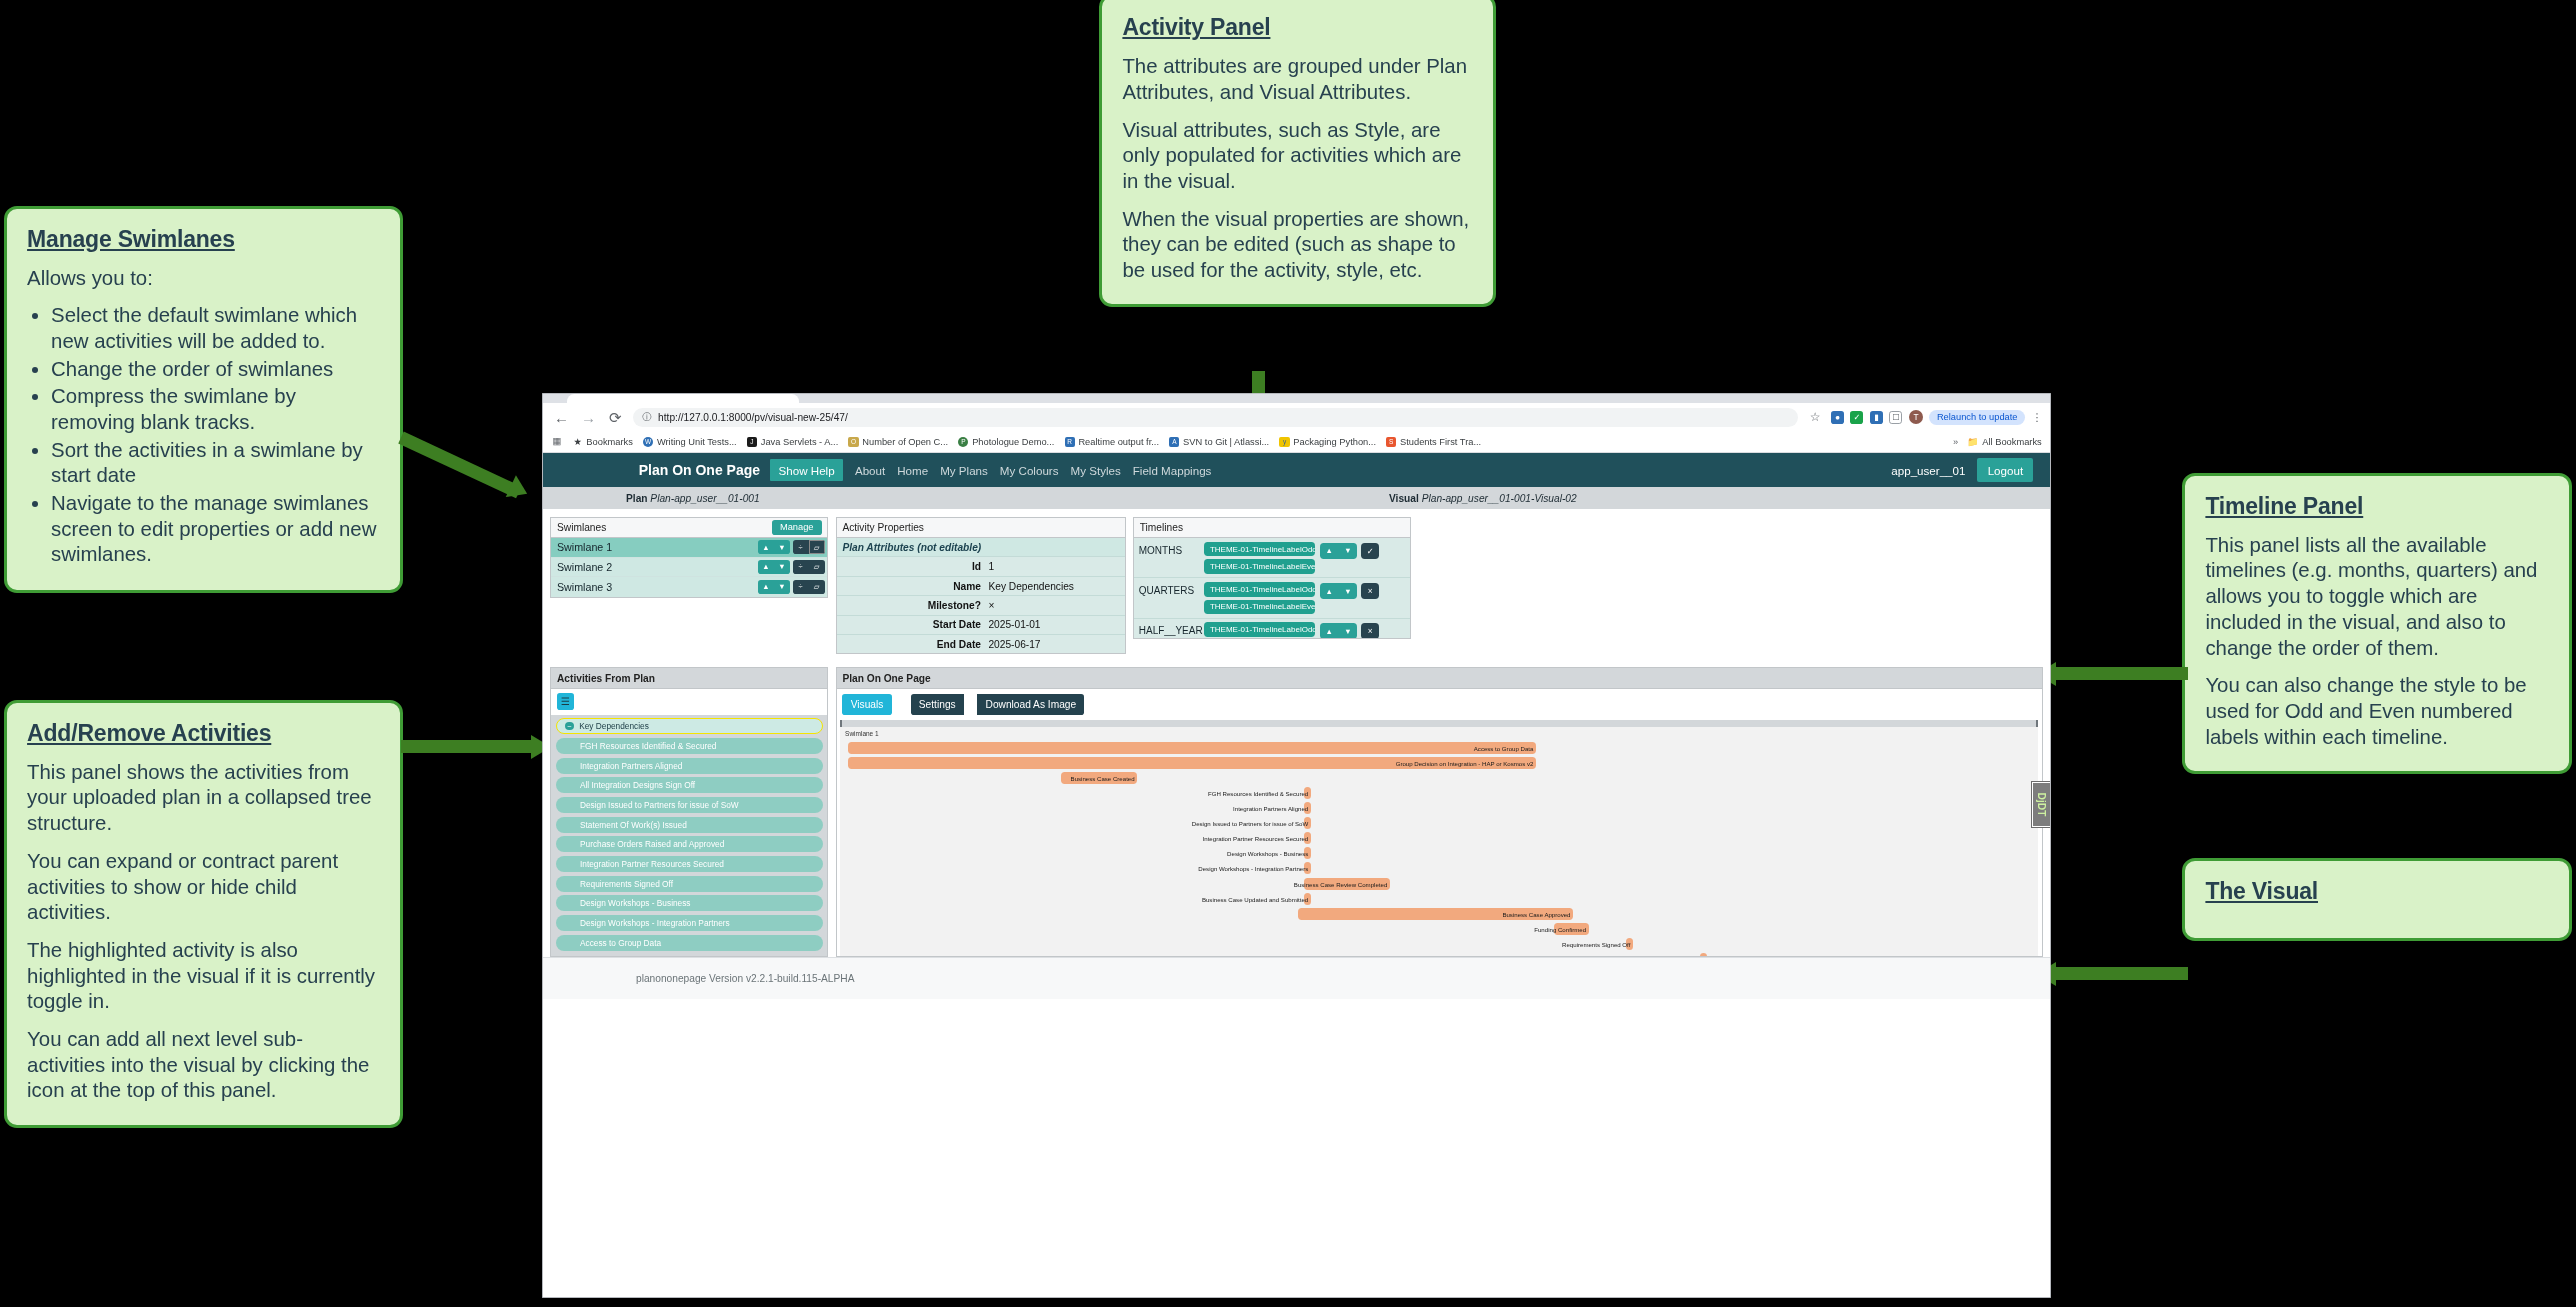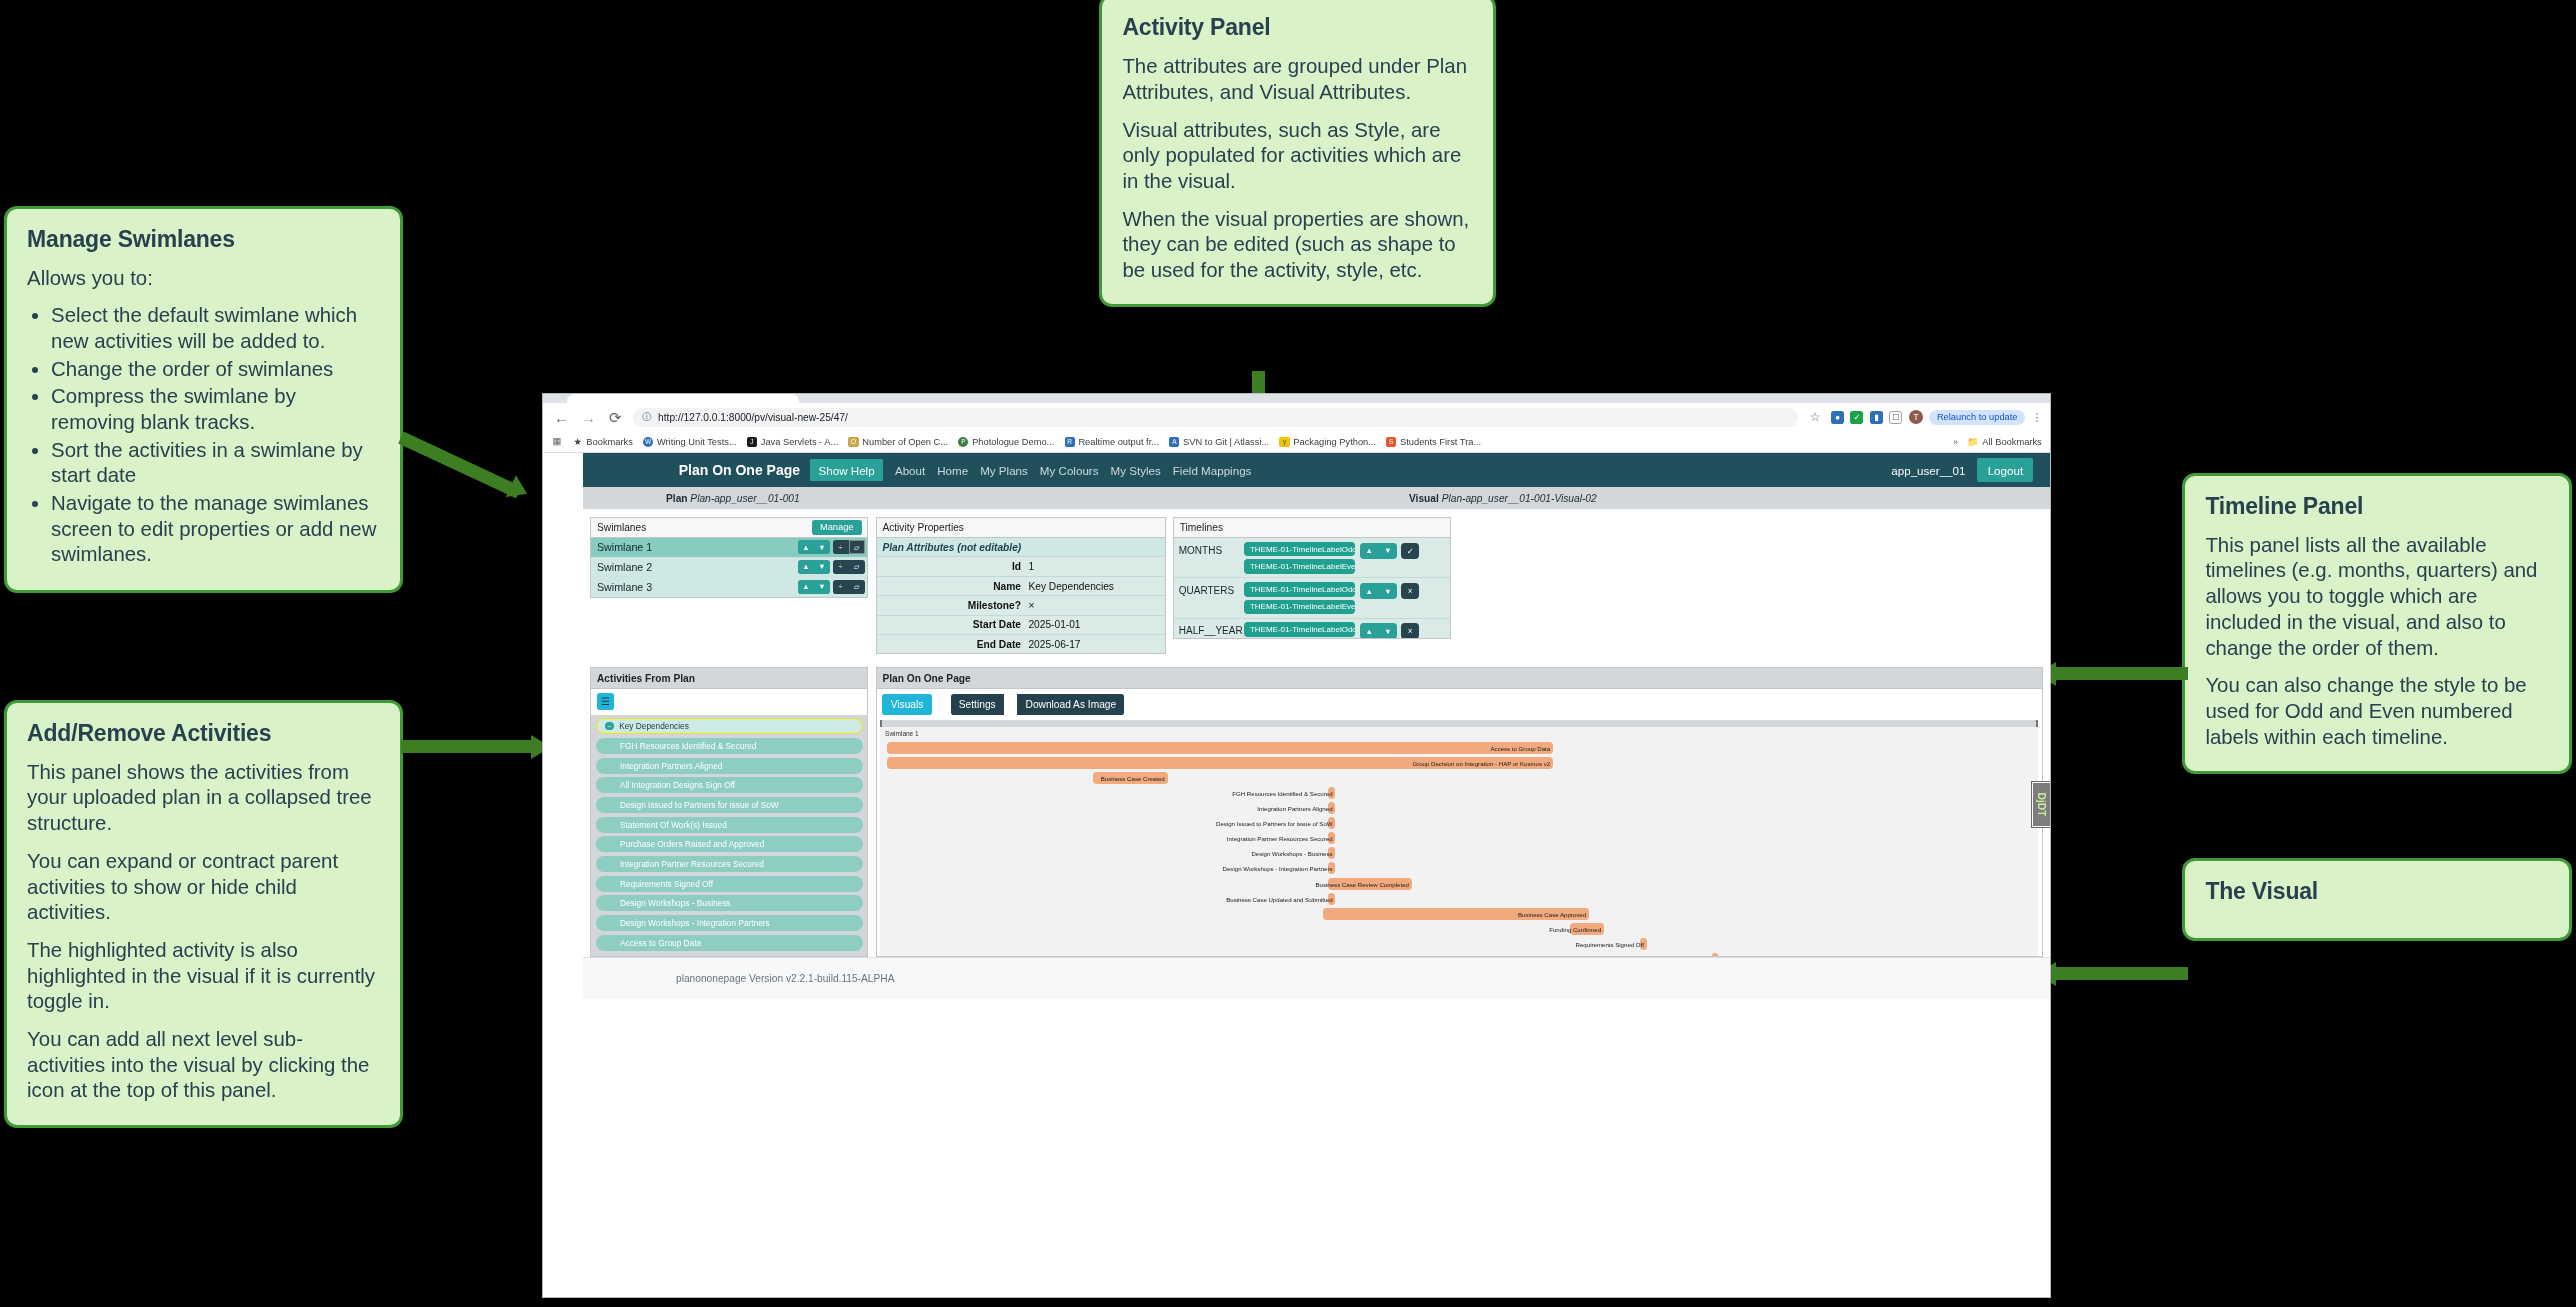--- a/index.html
+++ b/index.html
@@ -18,20 +18,21 @@
     background:#d9f2c8;
     border:3.7px solid #3f9c35;
     border-radius:13px;
     padding:16.7px 20.4px 20.4px 20.4px;
     color:#27414f;
   }
   .callout h3 {
     margin:0 0 13px 0;
     font-size:23px;
     font-weight:bold;
+    text-decoration:underline;
     letter-spacing:-0.2px;
   }
   .callout p {
     margin:0 0 12px 0;
     font-size:20.4px;
     line-height:1.26;
   }
   .callout p:last-child { margin-bottom:0; }
   .callout ul { margin:0; padding-left:24px; }
   .callout li { font-size:20.4px; line-height:1.26; margin-bottom:1.9px; }
@@ -97,21 +98,21 @@
   }
   .bm { display:flex; align-items:center; gap:3.7px; white-space:nowrap; }
   .bm .fav {
     width:10.2px; height:10.2px; border-radius:1.9px; flex:none;
     display:flex; align-items:center; justify-content:center;
     font-size:6.5px; color:#fff;
   }
   .bm-spacer { flex:1; }
 
   
-  #app { position:relative; height:740px; background:#fff;margin-left:40px; }
+  #app { position:relative; height:740px; background:#fff; }
   .navbar {
     height:34px; background:#20505b; display:flex; align-items:center;
     padding:0 16.7px; gap:0;
   }
   .brand {
     color:#fff; font-size:14px; font-weight:bold; margin-left:79px;
     margin-right:10.2px; white-space:nowrap;
   }
   .btn-help {
     background:#2aa198; color:#fff; font-size:11.6px;

